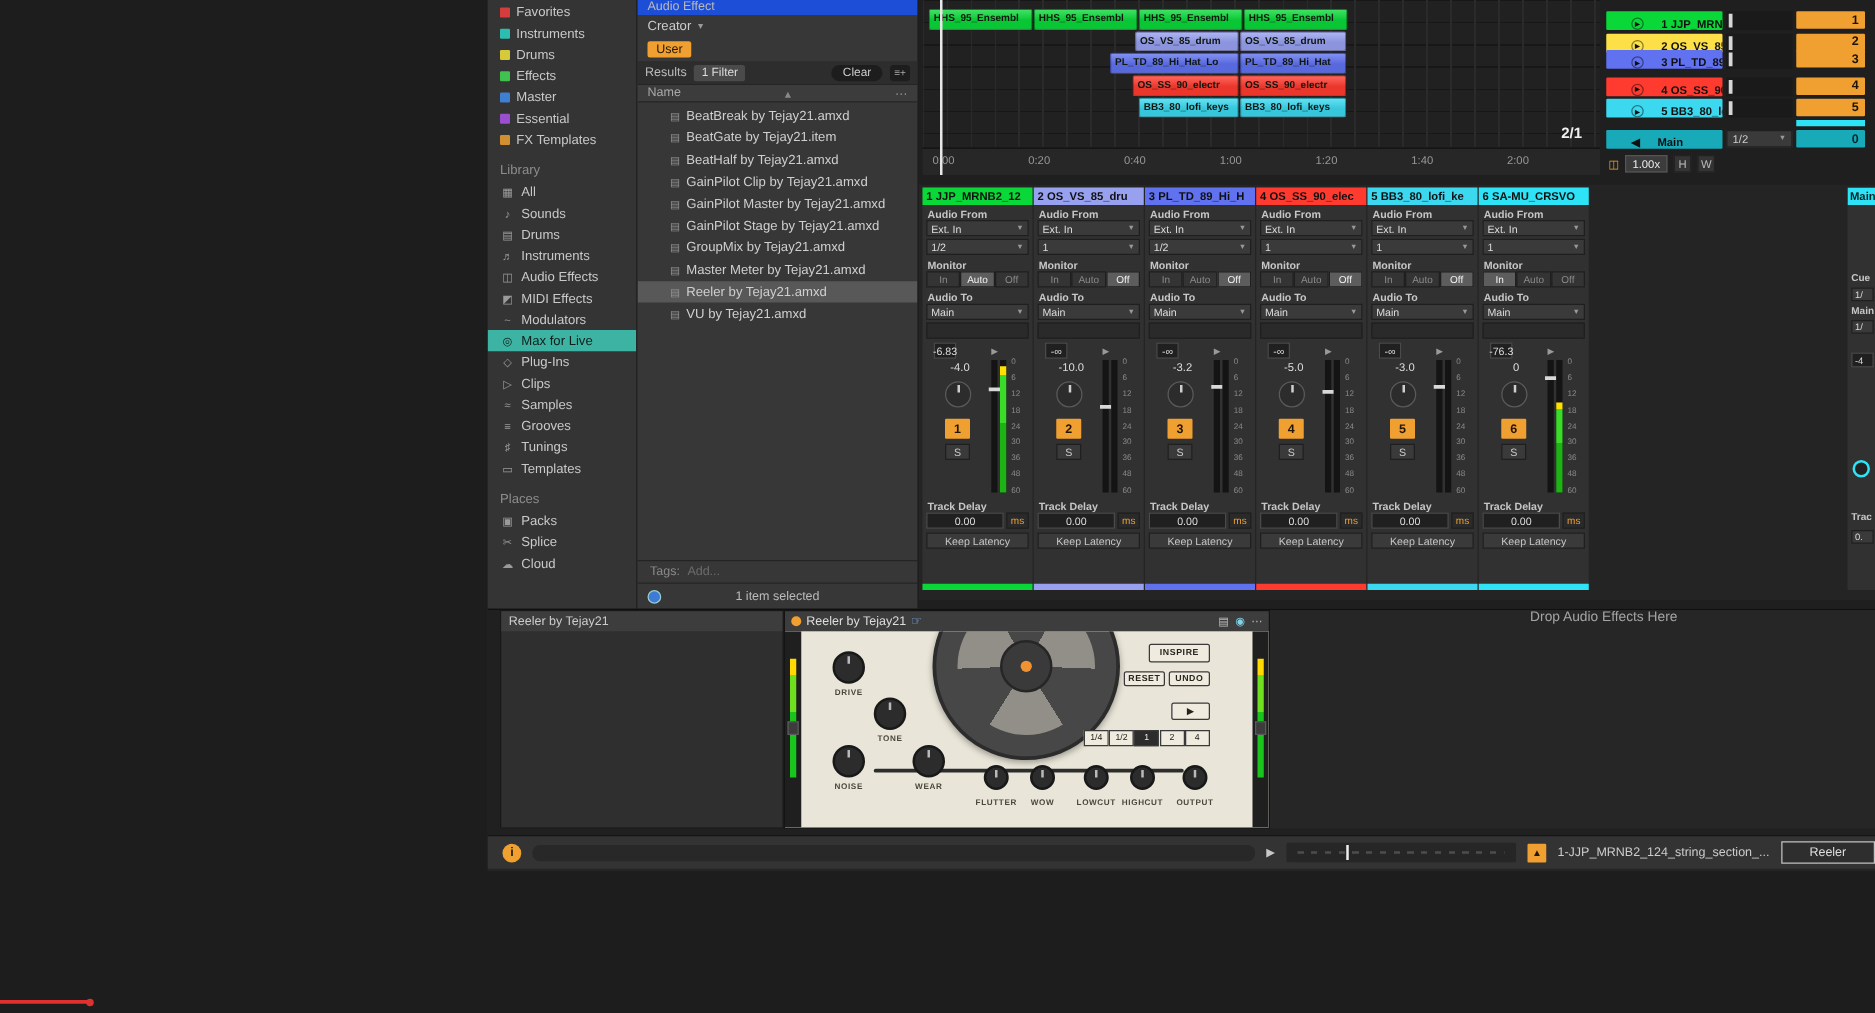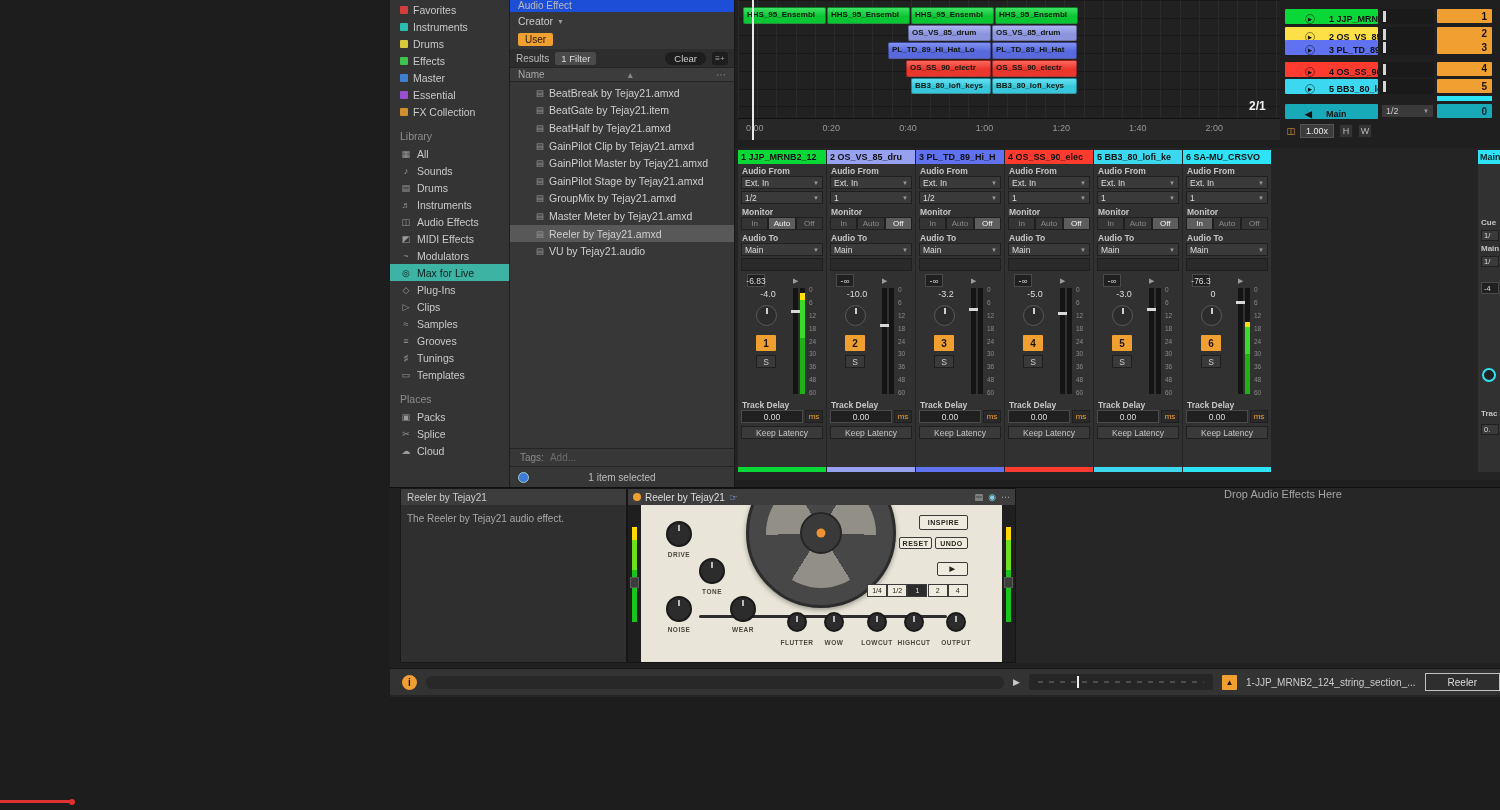--- a/index.html
+++ b/index.html
@@ -170,21 +170,21 @@
             <div class="side-item">
               <span class="sq" style="background:#3f7fd1"></span>
               <span>Master</span>
             </div>
             <div class="side-item">
               <span class="sq" style="background:#9a4fd1"></span>
               <span>Essential</span>
             </div>
             <div class="side-item">
               <span class="sq" style="background:#d1902f"></span>
-              <span>FX Collection</span>
+              <span>FX Templates</span>
             </div>
           </div>
         <div class="side-title">Library</div>
         <div id="library">
             <div class="side-item">
               <span class="ic">▦</span>
               <span>All</span>
             </div>
             <div class="side-item">
               <span class="ic">♪</span>
@@ -308,21 +308,21 @@
             <div class="b-file">
               <span class="fi">▤</span>
               <span>Master Meter by Tejay21.amxd</span>
             </div>
             <div class="b-file selected">
               <span class="fi">▤</span>
               <span>Reeler by Tejay21.amxd</span>
             </div>
             <div class="b-file">
               <span class="fi">▤</span>
-              <span>VU by Tejay21.audio</span>
+              <span>VU by Tejay21.amxd</span>
             </div>
           </div>
         <div class="b-tags">
           <span>Tags:</span>
           <span class="add">Add...</span>
         </div>
         <div class="b-status">
           <span class="b-maxicon"></span>
           <span>1 item selected</span>
         </div>
@@ -760,21 +760,20 @@
    <div class="ms-lbl" style="top:259px">Trac</div>
    <div class="ms-dd" style="top:274px">0.</div>
  </div>
           </div>
       </section>
     </div>
 
     <div class="bottomrow">
       <div class="info">
         <div class="info-head">Reeler by Tejay21</div>
-        <div class="info-body">The Reeler by Tejay21 audio effect.</div>
       </div>
       <div class="device">
         <div class="dev-title">
           <span class="dev-dot"></span>
           <span>Reeler by Tejay21</span>
           <span class="dev-hand">☞</span>
           <span class="dev-icons">
             <span class="dev-ic">▤</span>
             <span class="dev-ic blue">◉</span>
             <span class="dev-ic">⋯</span>

